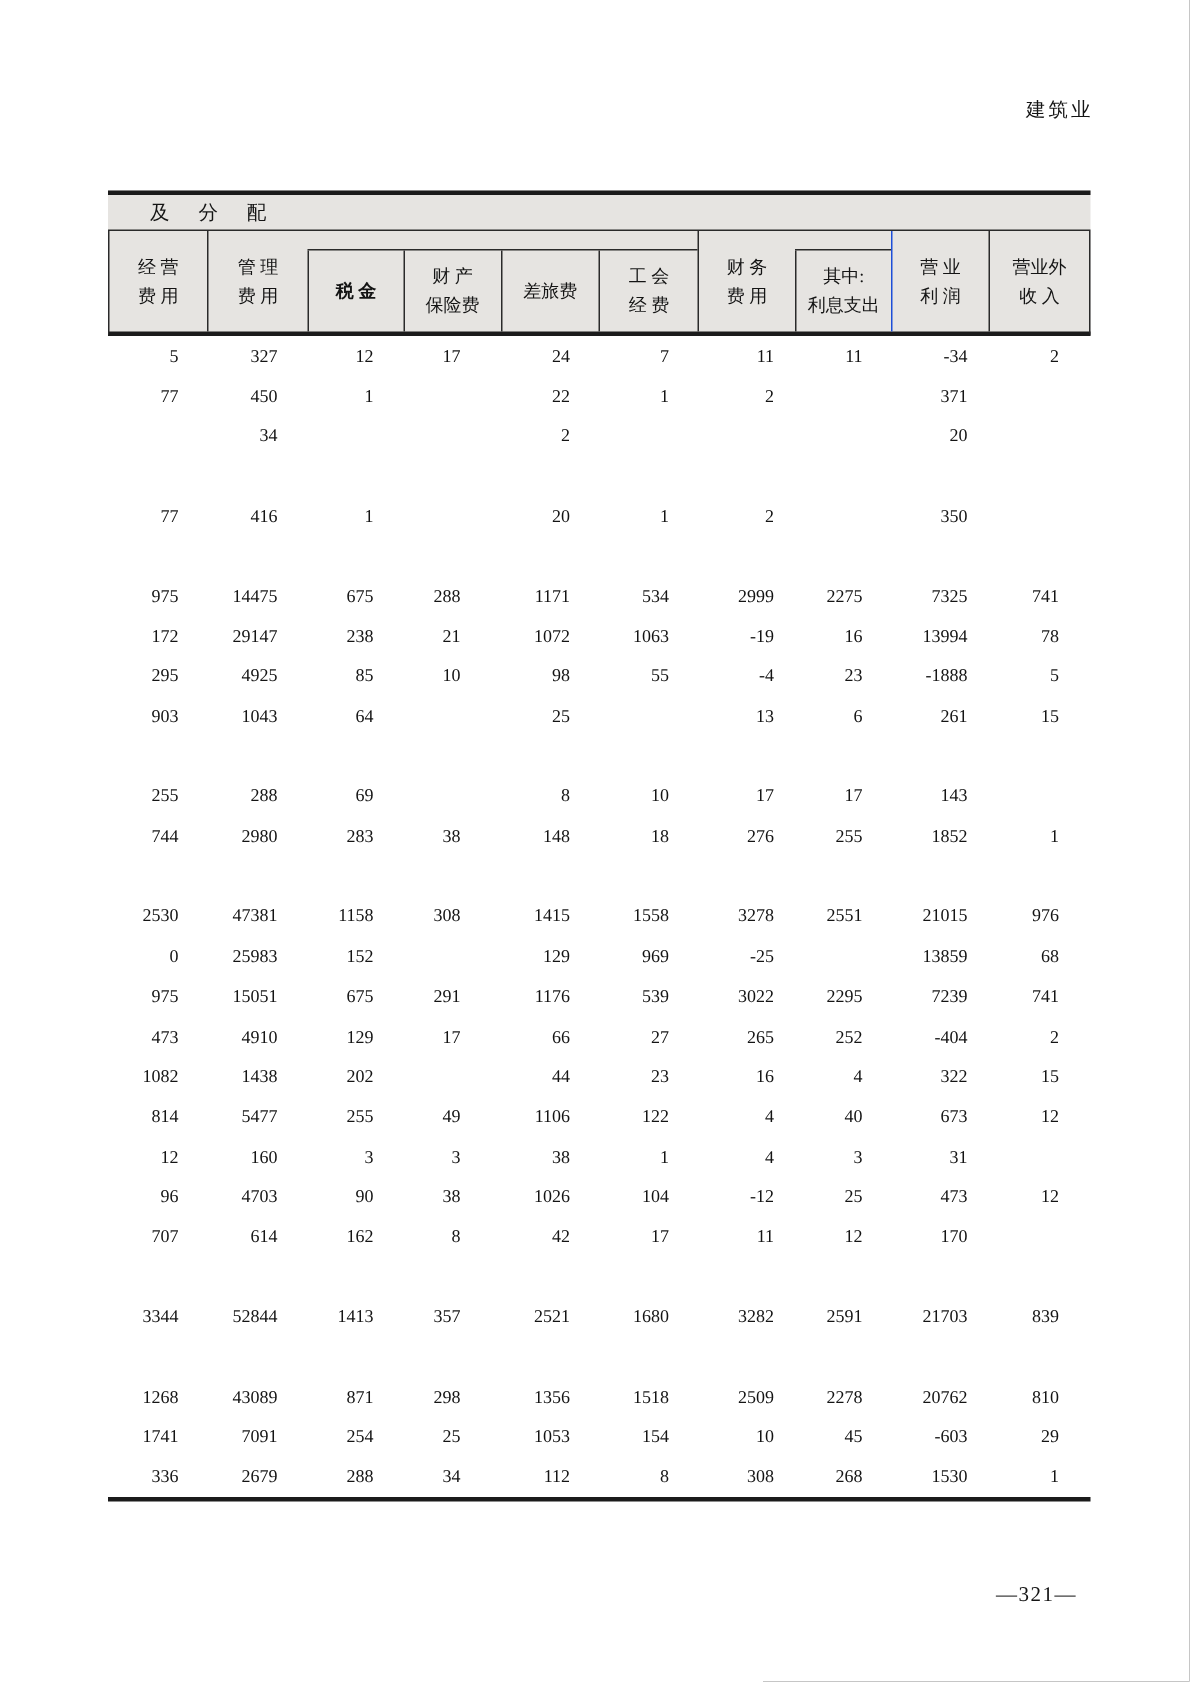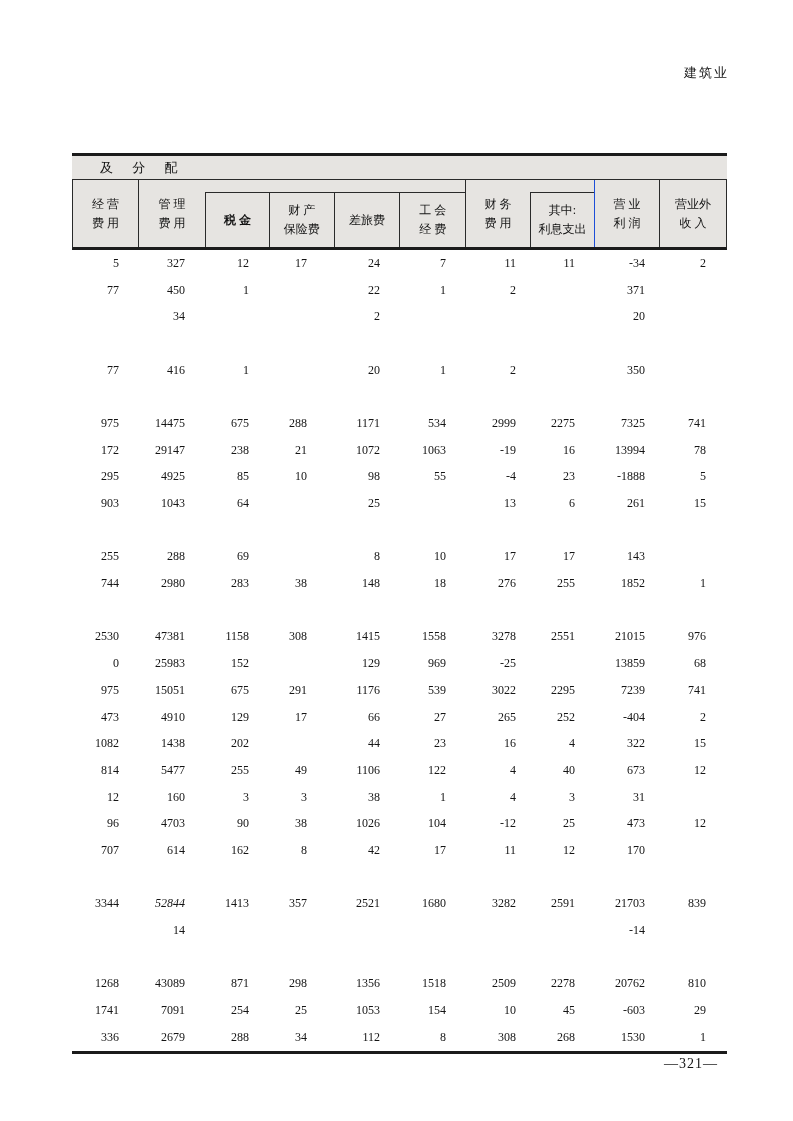--- a/index.html
+++ b/index.html
@@ -11,21 +11,21 @@
     font-family: "Liberation Serif", "DejaVu Serif", serif;
     color: #141414;
     margin: 0 auto;
     overflow: hidden;
   }
   .corner-label {
     position: absolute; top: 64px; left: 684px;
     font-size: 13px; letter-spacing: 2px;
   }
   .stat-table {
-    position: absolute; left: 72px; top: 153px; width: 655px;
+    position: absolute; left: 72px; top: 127px; width: 655px;
   }
   .band {
     height: 27px; width: 100%;
     background: #e6e4e1;
     border-top: 3px solid #1b1b1b;
     border-bottom: 1px solid #2a2a2a;
     line-height: 23px;
     padding-left: 28px;
     font-size: 13px;
     word-spacing: 14px;
@@ -446,41 +446,29 @@
           <div class="dcell" style="width: 65px;"></div>
           <div class="dcell" style="width: 66px;"></div>
           <div class="dcell" style="width: 66px;"></div>
           <div class="dcell" style="width: 64px;"></div>
           <div class="dcell" style="width: 65px;"></div>
           <div class="dcell" style="width: 65px;"></div>
           <div class="dcell" style="width: 66px;"></div>
         </div>
         <div class="row">
           <div class="dcell" style="width: 66px;">3344</div>
-          <div class="dcell" style="width: 66px; font-style: italic;">52844</div>
+          <div class="dcell" style="width: 66px;">52844</div>
           <div class="dcell" style="width: 64px;">1413</div>
           <div class="dcell" style="width: 65px;">357</div>
           <div class="dcell" style="width: 66px;">2521</div>
           <div class="dcell" style="width: 66px;">1680</div>
           <div class="dcell" style="width: 64px;">3282</div>
           <div class="dcell" style="width: 65px;">2591</div>
           <div class="dcell" style="width: 65px;">21703</div>
           <div class="dcell" style="width: 66px;">839</div>
-        </div>
-        <div class="row">
-          <div class="dcell" style="width: 66px;"></div>
-          <div class="dcell" style="width: 66px;">14</div>
-          <div class="dcell" style="width: 64px;"></div>
-          <div class="dcell" style="width: 65px;"></div>
-          <div class="dcell" style="width: 66px;"></div>
-          <div class="dcell" style="width: 66px;"></div>
-          <div class="dcell" style="width: 64px;"></div>
-          <div class="dcell" style="width: 65px;"></div>
-          <div class="dcell" style="width: 65px;">-14</div>
-          <div class="dcell" style="width: 66px;"></div>
         </div>
         <div class="row">
           <div class="dcell" style="width: 66px;"></div>
           <div class="dcell" style="width: 66px;"></div>
           <div class="dcell" style="width: 64px;"></div>
           <div class="dcell" style="width: 65px;"></div>
           <div class="dcell" style="width: 66px;"></div>
           <div class="dcell" style="width: 66px;"></div>
           <div class="dcell" style="width: 64px;"></div>
           <div class="dcell" style="width: 65px;"></div>

